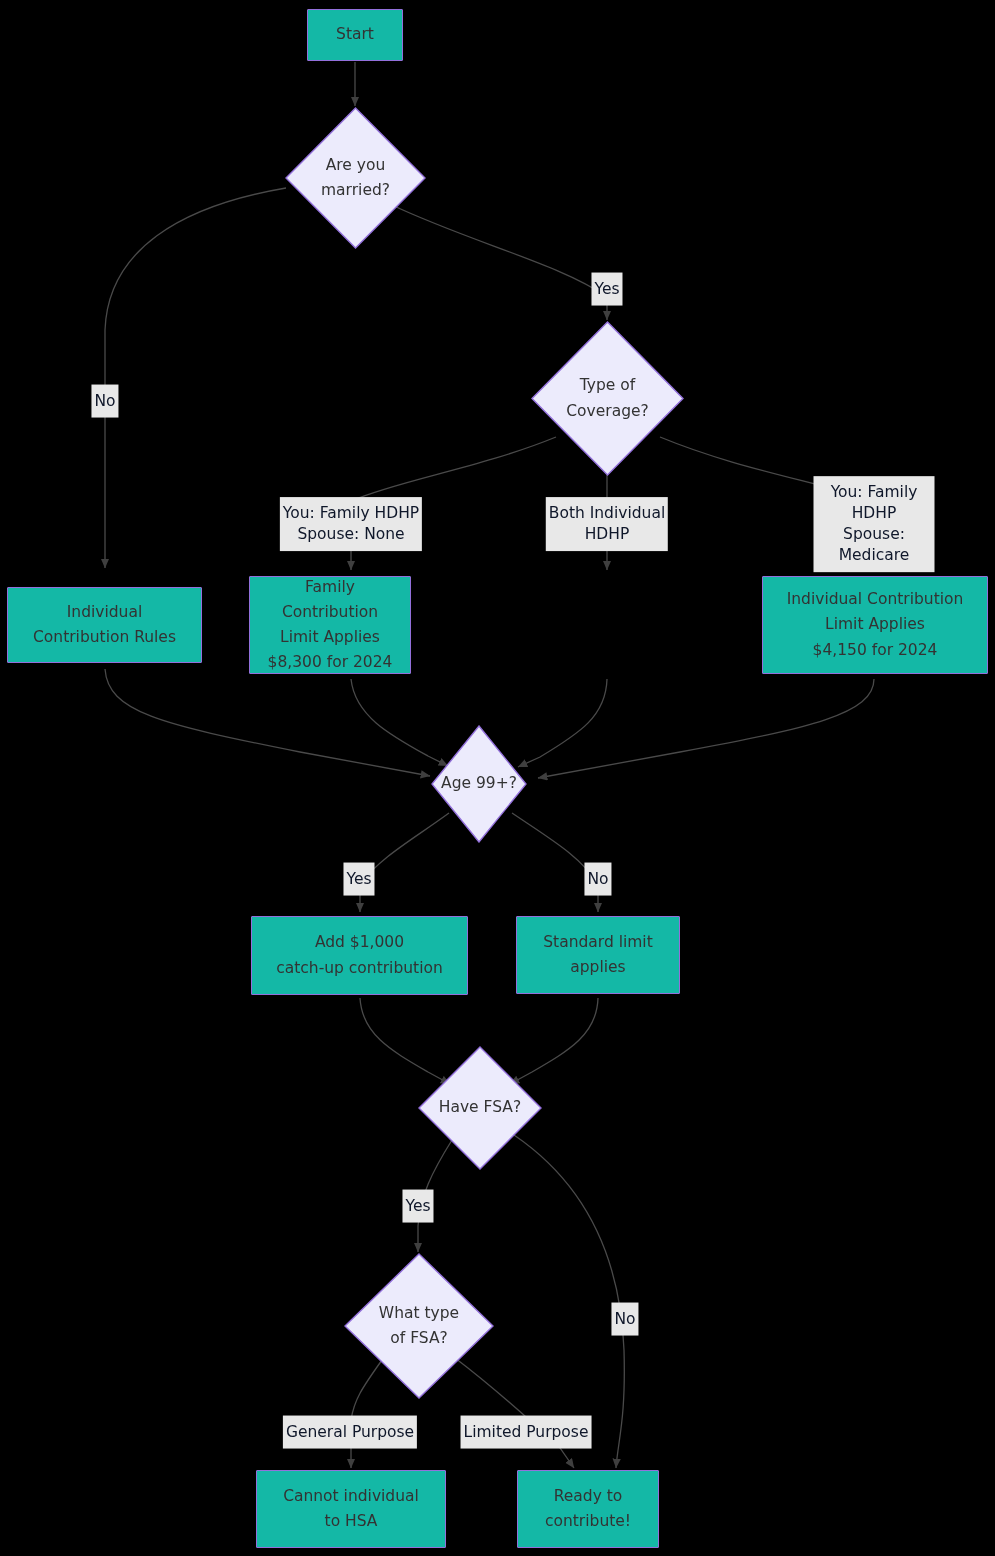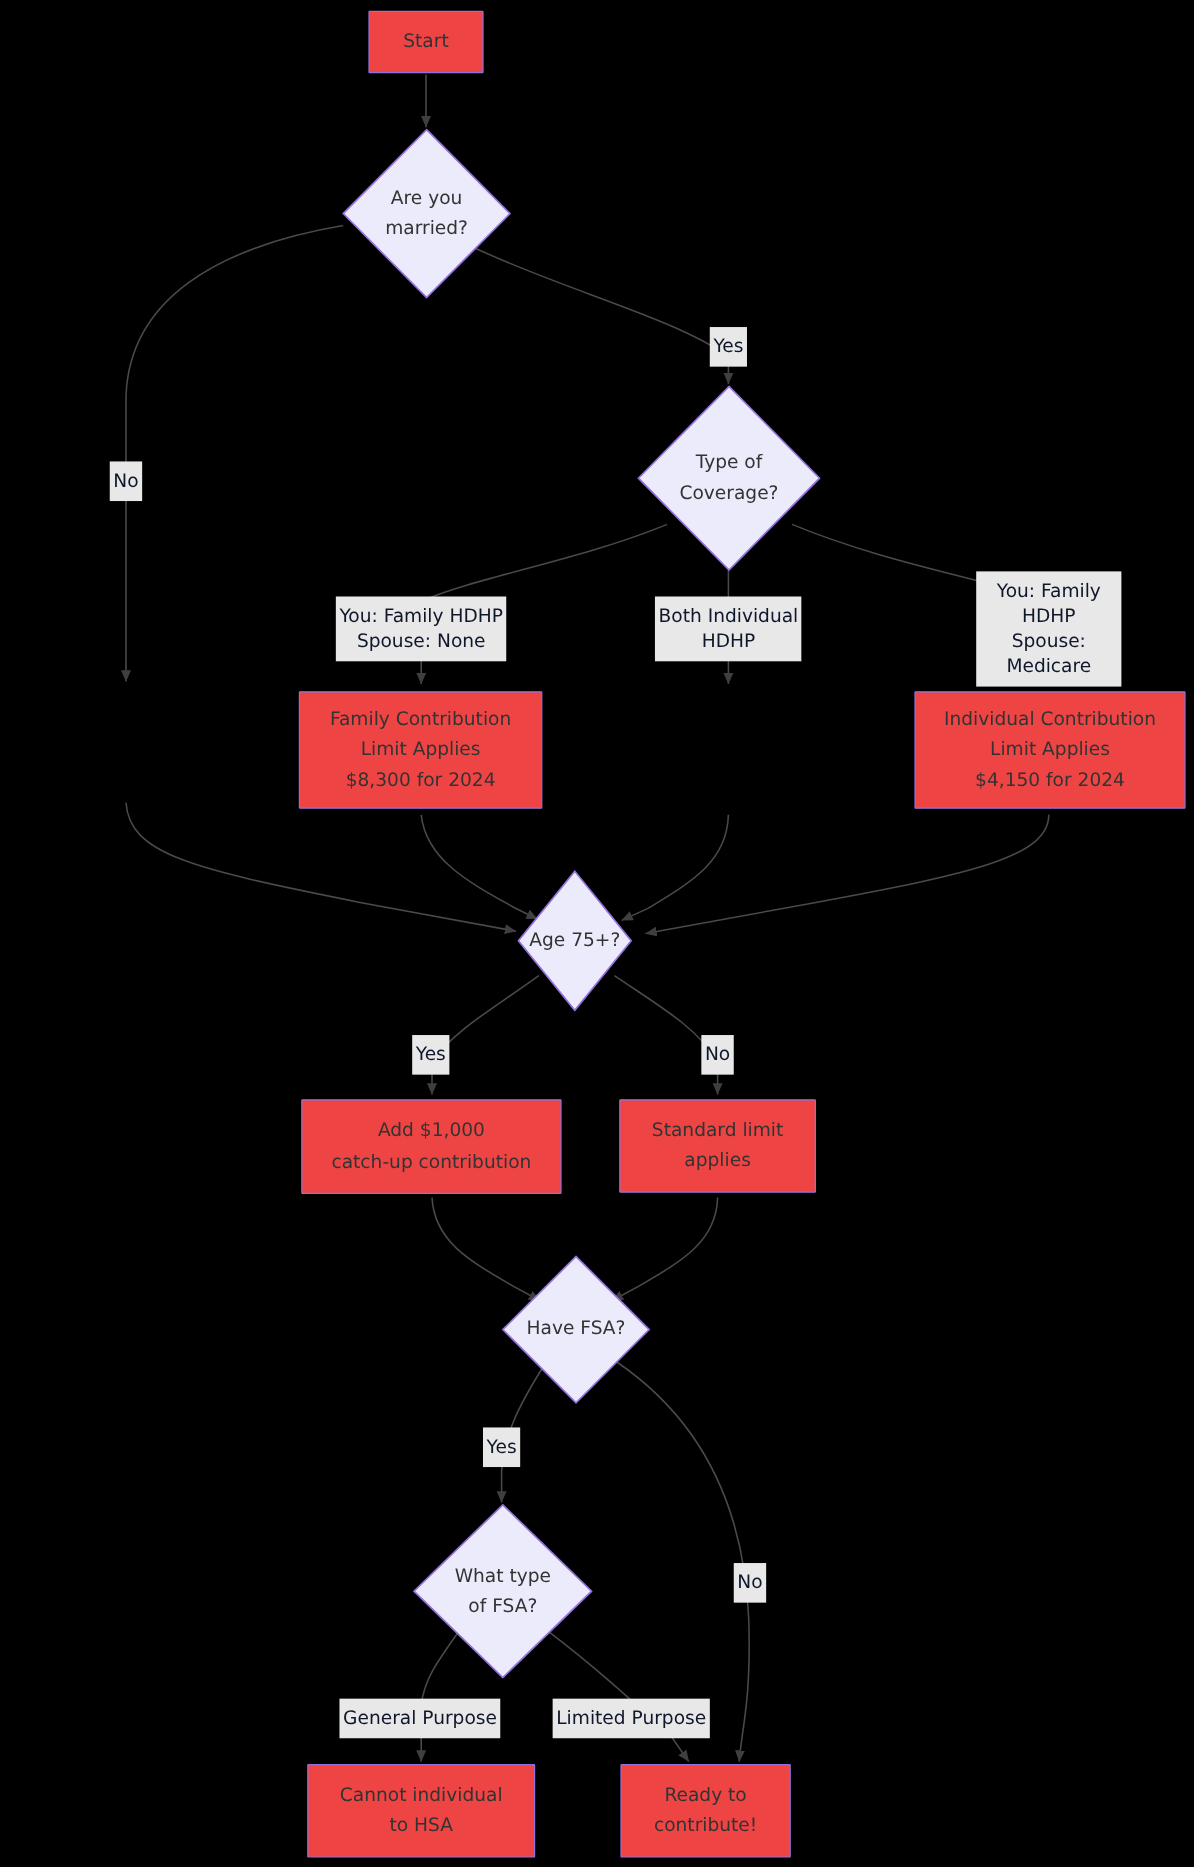--- a/index.html
+++ b/index.html
@@ -28,21 +28,21 @@
   }
   .node {
     position: absolute;
     box-sizing: border-box;
     display: flex;
     align-items: center;
     justify-content: center;
     text-align: center;
   }
   .rect {
-    background: #ef4444;
+    background: #14b8a6;
     border: 1.4px solid #9370DB;
     border-radius: 1px;
     color: #333333;
     font-size: 15.5px;
     line-height: 1.62;
     padding: 2px 6px;
   }
   .diamond-wrap {
     position: absolute;
   }
@@ -146,39 +146,43 @@
   </div>
 
   <div class="diamond-wrap" style="left:531px; top:321px; width:153px; height:155px;">
     <svg class="diamond-shape" viewBox="0 0 153 155" preserveAspectRatio="none">
       <polygon points="76.5,1 152,77.5 76.5,154 1,77.5" fill="#ECEBFC" stroke="#9370DB" stroke-width="1.4"></polygon>
     </svg>
     <div class="diamond-label">Type of
 Coverage?</div>
   </div>
 
-
-  <div class="node rect" style="left:249px; top:576px; width:203px; height:98px;">
+  <div class="node rect" style="left:7px; top:587px; width:195px; height:76px;">
+    <span class="multi">Individual
+Contribution Rules</span>
+  </div>
+
+  <div class="node rect" style="left:249px; top:576px; width:162px; height:98px;">
     <span class="multi">Family Contribution
 Limit Applies
 $8,300 for 2024</span>
   </div>
 
 
   <div class="node rect" style="left:762px; top:576px; width:226px; height:98px;">
     <span class="multi">Individual Contribution
 Limit Applies
 $4,150 for 2024</span>
   </div>
 
   <div class="diamond-wrap" style="left:431px; top:725px; width:96px; height:118px;">
     <svg class="diamond-shape" viewBox="0 0 96 118" preserveAspectRatio="none">
       <polygon points="48,1 95,59 48,117 1,59" fill="#ECEBFC" stroke="#9370DB" stroke-width="1.4"></polygon>
     </svg>
-    <div class="diamond-label">Age 75+?</div>
+    <div class="diamond-label">Age 99+?</div>
   </div>
 
   <div class="node rect" style="left:251px; top:916px; width:217px; height:79px;">
     <span class="multi">Add $1,000
 catch-up contribution</span>
   </div>
 
   <div class="node rect" style="left:516px; top:916px; width:164px; height:78px;">
     <span class="multi">Standard limit
 applies</span>

